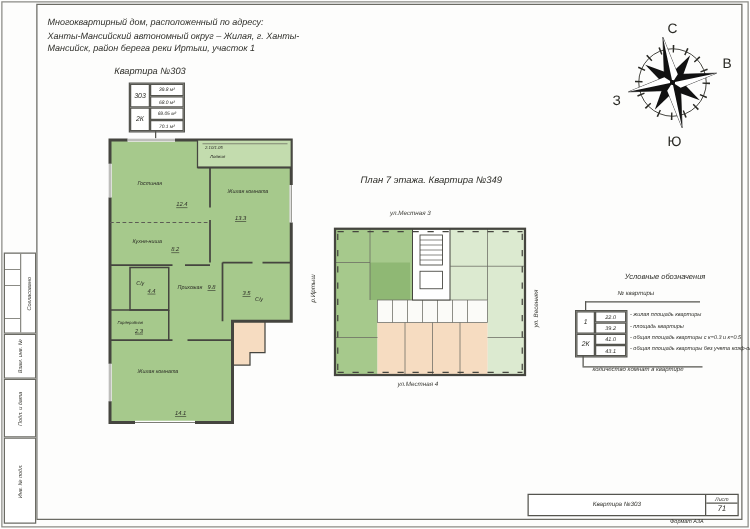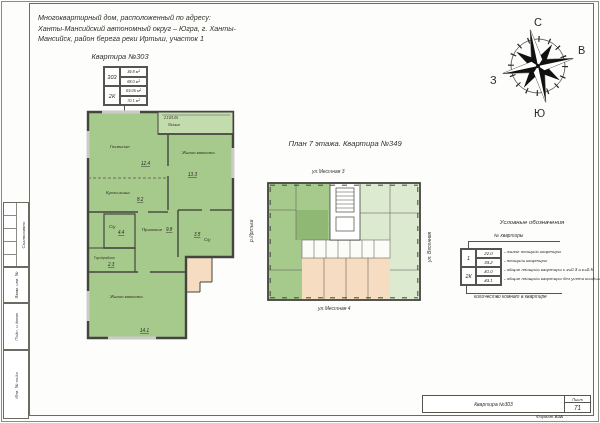--- a/index.html
+++ b/index.html
@@ -65,21 +65,21 @@
 </style>
 </head>
 <body>
 
 <div class="sheet">
   <div class="outer-border"></div>
   <div class="frame"></div>
 
   <div class="txt addr">
     <div>Многоквартирный  дом, расположенный по адресу:</div>
-    <div>Ханты-Мансийский автономный округ – Югра, г. Ханты-</div>
+    <div>Ханты-Мансийский автономный округ – Жилая, г. Ханты-</div>
     <div>Мансийск, район берега реки Иртыш, участок 1</div>
   </div>
   <div class="txt subtitle">Квартира №303</div>
 
   <div class="stamp">
     <div class="num">303</div>
     <div class="val">39.8 м²</div>
     <div class="val">68.0 м²</div>
     <div class="num">2К</div>
     <div class="val">69.05 м²</div>

